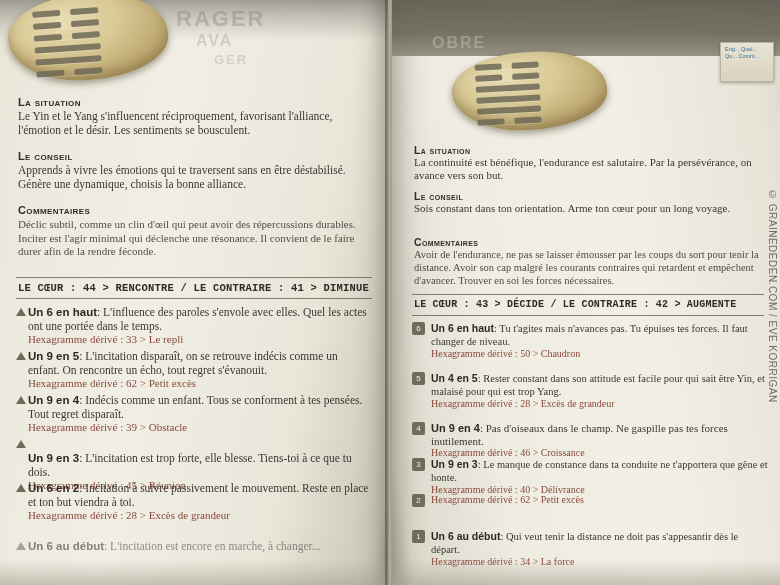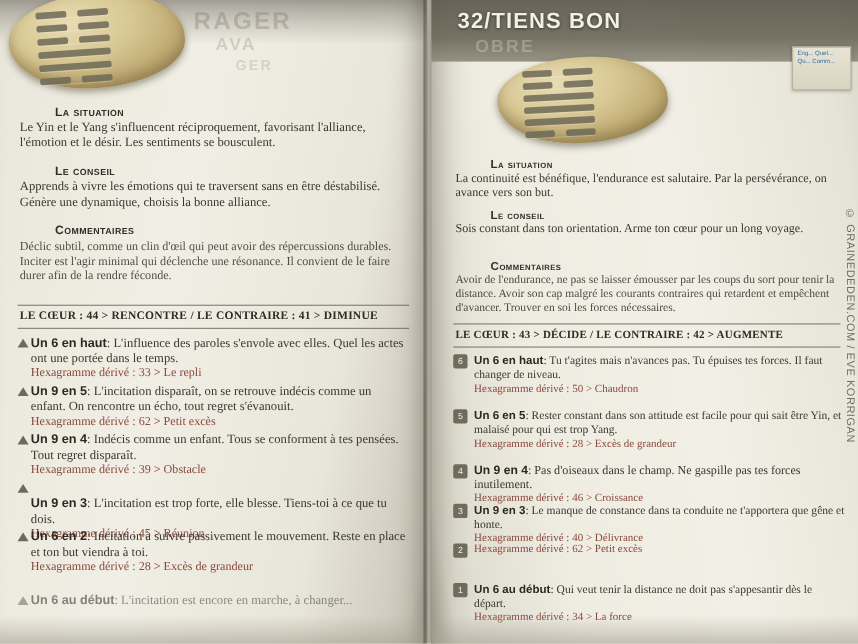--- a/index.html
+++ b/index.html
@@ -55,26 +55,26 @@
   
   .ghost-text{
     position:absolute;color:rgba(120,112,92,.32);
     font-family:"Liberation Sans", sans-serif;font-weight:bold;letter-spacing:2px;
     text-transform:uppercase;pointer-events:none;
   }
   
   .sec-title{
     font-family:"Liberation Sans", sans-serif;
     font-variant:small-caps;font-weight:bold;
-    color:#2f2d26;letter-spacing:.4px;margin-left:32px;
+    color:#2f2d26;letter-spacing:.4px;
   }
   .body-text{color:#3a3830;}
   .rule{height:1px;background:#5c594c;opacity:.75;}
   .heart-line{
-    font-family:Liberation Serif, serif;font-weight:bold;
+    font-family:Liberation Mono, monospace;font-weight:bold;
     color:#2e2c24;letter-spacing:.2px;
   }
   .line-item{position:relative;}
   .line-head{font-family:"Liberation Sans", sans-serif;font-weight:bold;color:#2b2920;}
   .derived{color:#8a4a3c;}
   .tri{
     position:absolute;left:0;top:2px;width:0;height:0;
     border-left:5px solid transparent;border-right:5px solid transparent;border-bottom:8px solid #6d6a5a;
   }
   
@@ -202,21 +202,20 @@
     </div>
 
     <div class="bottom-fade"></div>
   </div>
 
   <div class="gutter"></div>
 
   <div class="page-right">
     <div class="dark-band" style="left:0;"></div>
 
-    <div class="chap-title" style="position:absolute;left:24px;top:8px;font-size:20px;">32/TIENS BON</div>
 
     <div class="ghost-text" style="left:40px;top:34px;font-size:16px;color:rgba(235,230,215,.30);">OBRE</div>
     <div class="ghost-text" style="left:120px;top:54px;font-size:14px;">RFECT</div>
     <div class="ghost-text" style="left:160px;top:84px;font-size:12px;">GER</div>
 
     <div class="stone" id="stone-right">
       <div class="hexlines">
         <div class="hexline broken" style="left:24px;top:10px;width:64px;"></div>
         <div class="hexline broken" style="left:24px;top:21px;width:64px;"></div>
         <div class="hexline" style="left:24px;top:32px;width:64px;"></div>
@@ -245,21 +244,21 @@
       <div class="numbox">6</div>
       <div style="padding-left:19px;">
         <div style="font-size:10.5px;line-height:12.5px;"><span class="line-head">Un 6 en haut</span><span class="body-text">: Tu t'agites mais n'avances pas. Tu épuises tes forces. Il faut changer de niveau.</span></div>
         <div class="derived" style="font-size:10px;">Hexagramme dérivé : 50 &gt; Chaudron</div>
       </div>
     </div>
 
     <div class="line-item" style="position:absolute;left:20px;top:372px;width:356px;">
       <div class="numbox">5</div>
       <div style="padding-left:19px;">
-        <div style="font-size:10.5px;line-height:12.5px;"><span class="line-head">Un 6 en 5</span><span class="body-text">: Rester constant dans son attitude est facile pour qui sait être Yin, et malaisé pour qui est trop Yang.</span></div>
+        <div style="font-size:10.5px;line-height:12.5px;"><span class="line-head">Un 4 en 5</span><span class="body-text">: Rester constant dans son attitude est facile pour qui sait être Yin, et malaisé pour qui est trop Yang.</span></div>
         <div class="derived" style="font-size:10px;">Hexagramme dérivé : 28 &gt; Excès de grandeur</div>
       </div>
     </div>
 
     <div class="line-item" style="position:absolute;left:20px;top:422px;width:356px;">
       <div class="numbox">4</div>
       <div style="padding-left:19px;">
         <div style="font-size:11px;line-height:12.5px;"><span class="line-head">Un 9 en 4</span><span class="body-text">: Pas d'oiseaux dans le champ. Ne gaspille pas tes forces inutilement.</span></div>
         <div class="derived" style="font-size:10px;">Hexagramme dérivé : 46 &gt; Croissance</div>
       </div>

